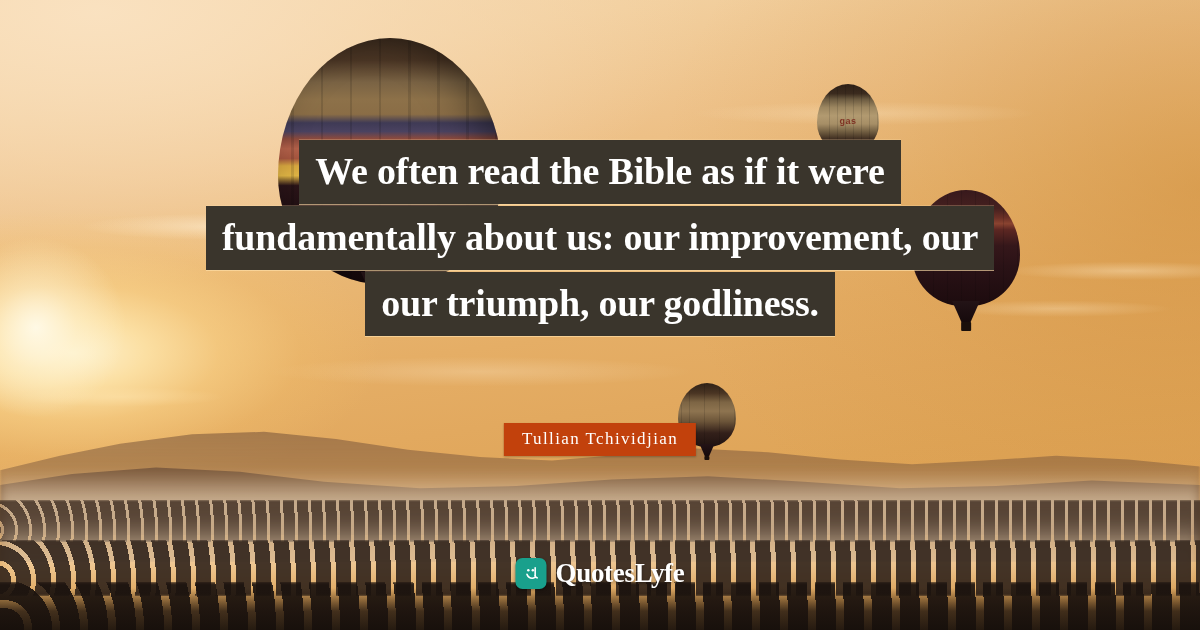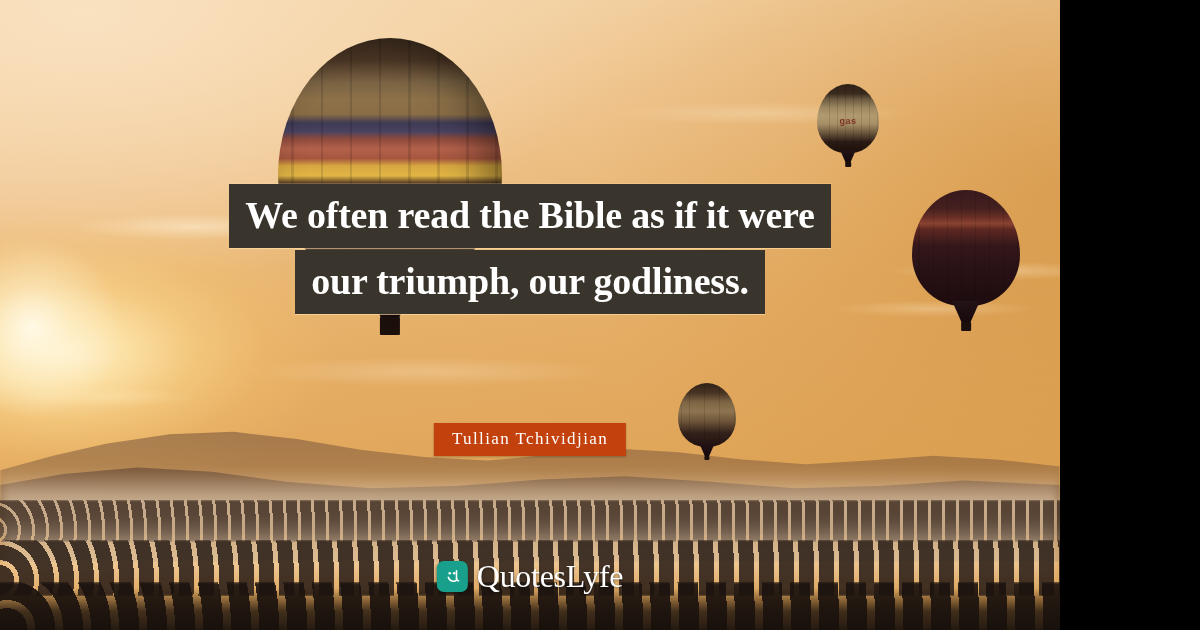--- a/index.html
+++ b/index.html
@@ -3,21 +3,21 @@
 <meta charset="utf-8">
 <title>QuotesLyfe Quote Card</title>
 <style>
   html, body {
     margin: 0;
     padding: 0;
     background: #000;
   }
   #card {
     position: relative;
-    width: 1060px;
+    width: 1200px;
     height: 630px;
     overflow: hidden;
     font-family: "Liberation Serif", "DejaVu Serif", serif;
     background: #e8b268;
   }
 
   
   .bg-layer { position: absolute; inset: 0; }
 
   
@@ -227,21 +227,20 @@
   }
 
   
   #quote-block {
     position: absolute;
     left: 0; right: 0; top: 140px;
     display: flex;
     flex-direction: column;
     align-items: center;
     z-index: 20;
-    margin-top: 44px;
   }
   .quote-line {
     display: inline-block;
     background: #3a352c;
     color: #ffffff;
     font-family: "Liberation Serif", "DejaVu Serif", serif;
     font-weight: 700;
     font-size: 38px;
     line-height: 1;
     padding: 12px 16px 14px;
@@ -281,22 +280,22 @@
     width: 31px; height: 31px;
     border-radius: 7px;
     background: #19a08c;
     display: flex;
     align-items: center;
     justify-content: center;
     box-shadow: 0 1px 3px rgba(0,0,0,0.35);
   }
   #logo-text {
     font-family: "Liberation Serif", "DejaVu Serif", serif;
-    font-weight: 400;
-    font-size: 32px;
+    font-weight: 700;
+    font-size: 27px;
     color: #ffffff;
     letter-spacing: -0.3px;
     text-shadow: 0 1px 3px rgba(0,0,0,0.45);
   }
 </style>
 </head>
 <body>
 
 <div id="card">
 
@@ -337,20 +336,21 @@
   </div>
 
   <div class="balloon" id="balloon-small-mid">
     <div class="envelope"></div>
     <div class="skirt"></div>
     <div class="basket"></div>
   </div>
 
   <div id="quote-block">
     <div class="quote-line">We often read the Bible as if it were</div>
+    <div class="quote-line">fundamentally about us: our improvement, our</div>
     <div class="quote-line">our triumph, our godliness.</div>
   </div>
 
   <div id="author-badge">Tullian Tchividjian</div>
 
   <div id="logo">
     <div id="logo-mark">
       <svg width="20" height="20" viewBox="0 0 24 24" aria-hidden="true">
         <circle cx="8.2" cy="7.4" r="1.5" fill="#ffffff"></circle>
         <circle cx="13.6" cy="7.4" r="1.5" fill="#ffffff"></circle>

